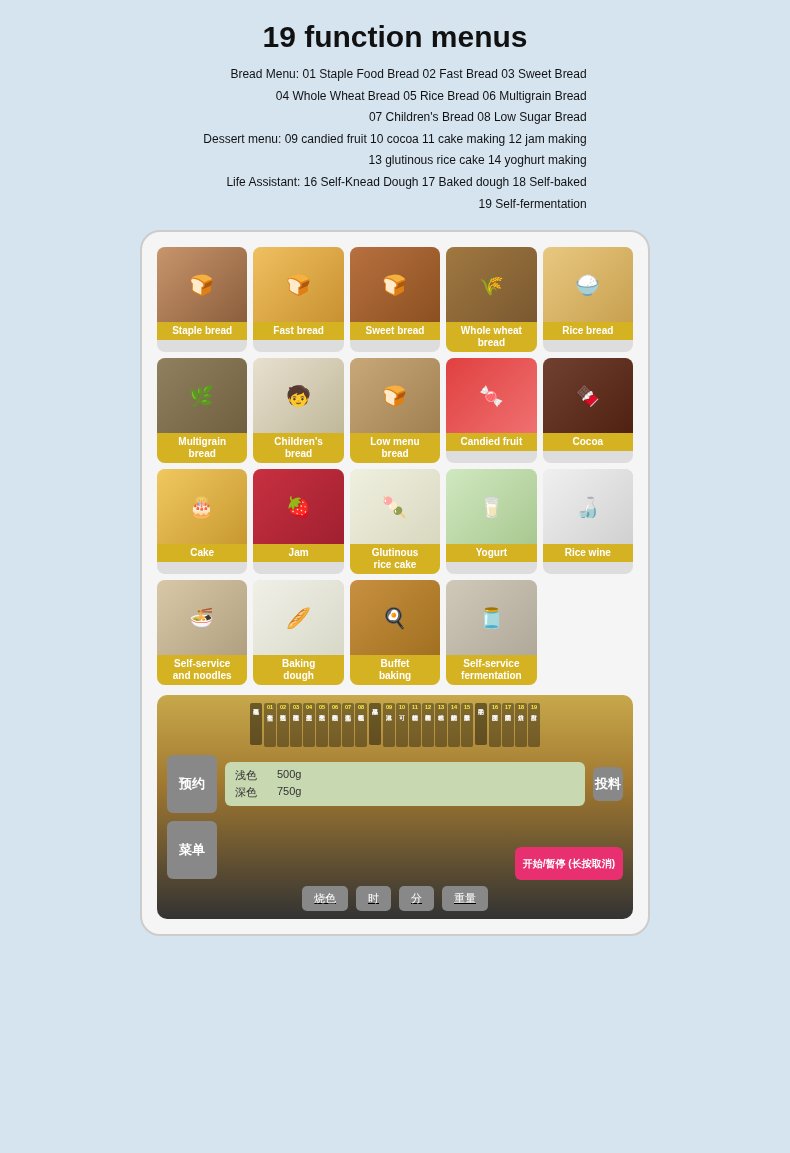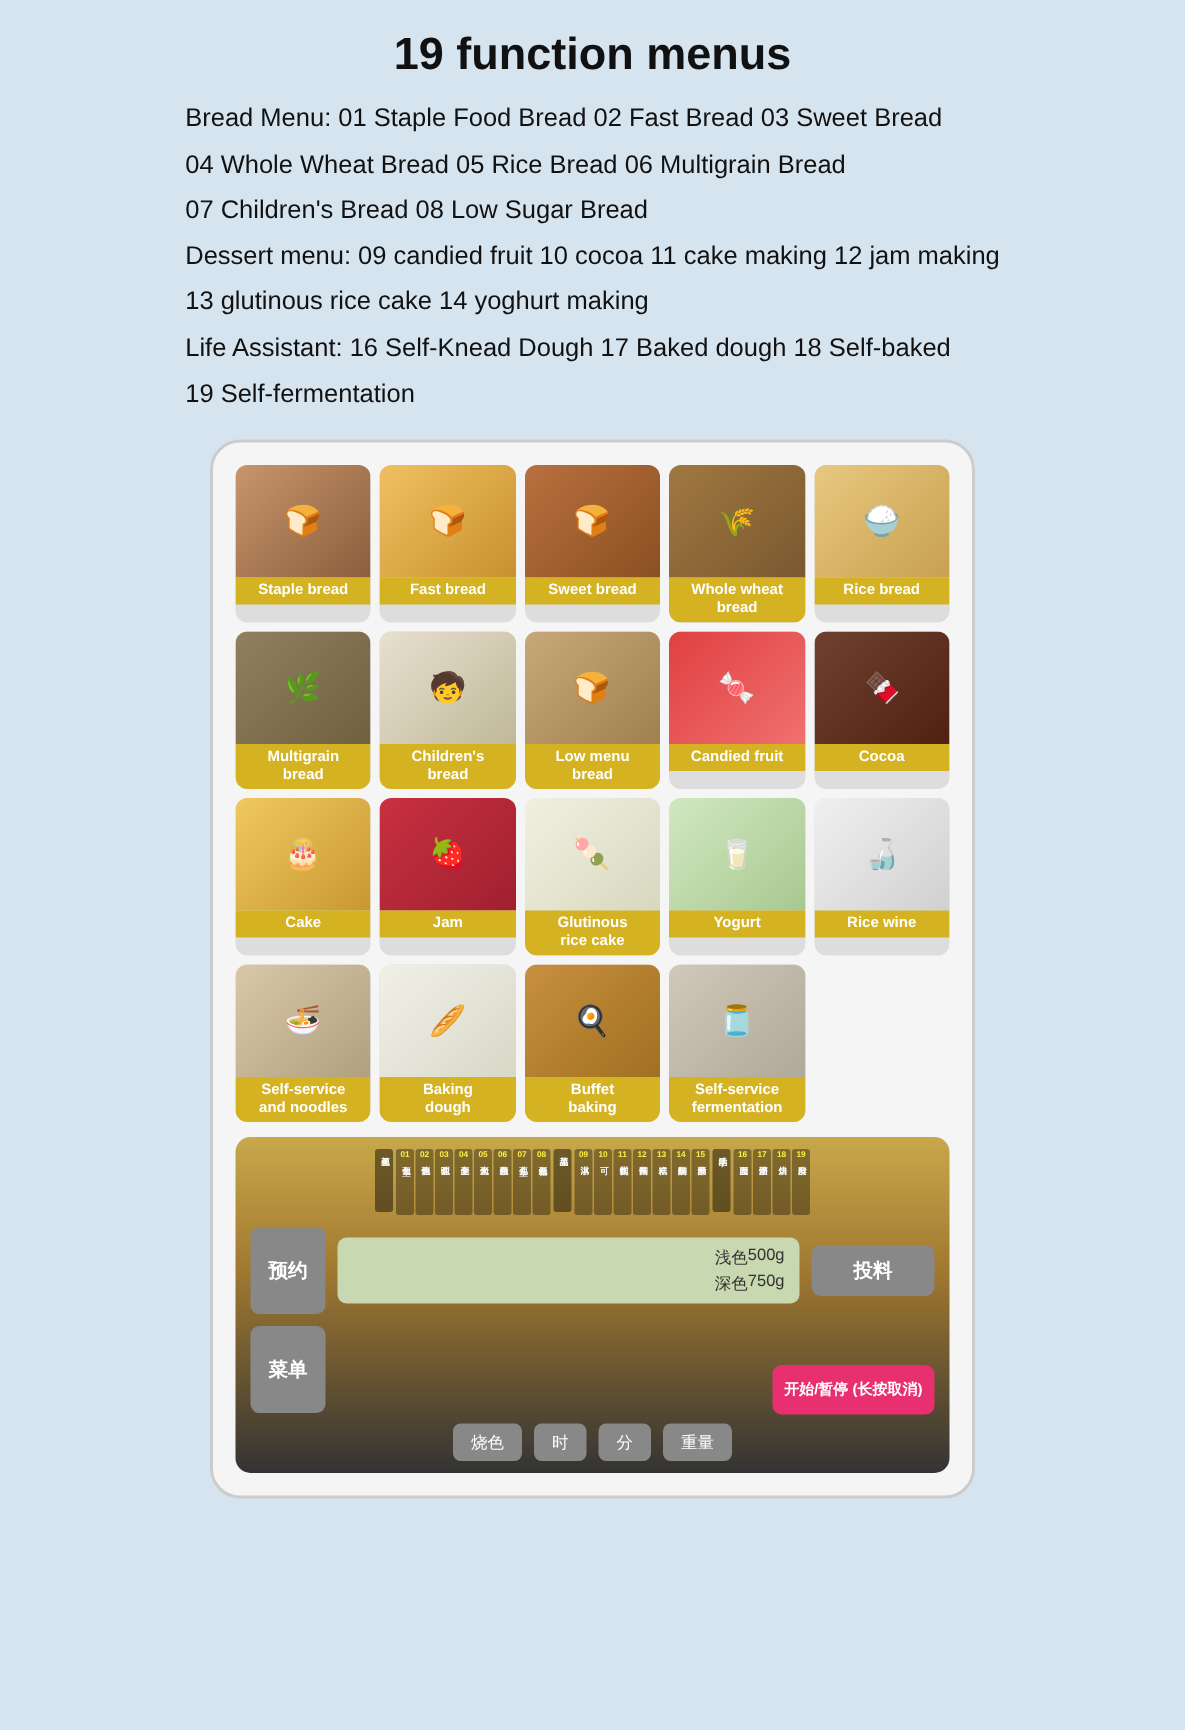--- a/index.html
+++ b/index.html
@@ -14,22 +14,22 @@
       padding: 20px 10px;
     }
     .page-title {
       font-size: 30px;
       font-weight: bold;
       text-align: center;
       margin-bottom: 10px;
       color: #111;
     }
     .menu-text {
-      font-size: 17px;
-      text-align: left;
+      font-size: 12px;
+      text-align: right;
       line-height: 1.8;
       color: #111;
       margin-bottom: 10px;
       max-width: 760px;
     }
     .machine-container {
       background: #f5f5f5;
       border-radius: 20px;
       border: 2px solid #ccc;
       padding: 15px;
@@ -91,58 +91,60 @@
       padding: 20px 12px;
       font-size: 13px;
       cursor: pointer;
       font-weight: bold;
     }
     .btn-touri {
       background: #888;
       color: #fff;
       border: none;
       border-radius: 6px;
-      padding: 8px 28px;
+      padding: 8px 2px;
       font-size: 13px;
       cursor: pointer;
       font-weight: bold;
     }
     .display-screen {
       flex: 1;
       background: #c8d8b0;
       border-radius: 6px;
       padding: 6px 10px;
       font-size: 11px;
       color: #333;
       display: flex;
       flex-direction: column;
       gap: 2px;
       min-width: 150px;
     }
     .display-line {
       display: flex;
-      justify-content: flex-end;
+      justify-content: flex-start;
+      gap: 20px;
     }
     .btn-start {
       background: #e83070;
       color: #fff;
       border: none;
       border-radius: 6px;
       padding: 10px 8px;
       font-size: 10px;
       cursor: pointer;
       font-weight: bold;
       text-align: center;
       line-height: 1.3;
       margin-top: 28px;
     }
     .bottom-row {
       display: flex;
       gap: 8px;
       justify-content: center;
+      text-decoration: underline;
     }
     .bottom-small-btn {
       background: #888;
       color: #fff;
       border: none;
       border-radius: 5px;
       padding: 5px 12px;
       font-size: 11px;
       cursor: pointer;
     }

